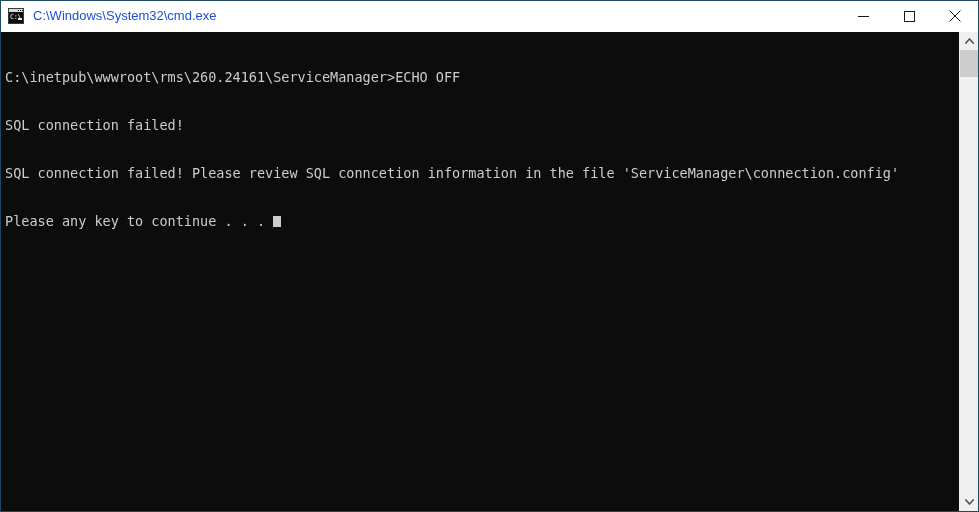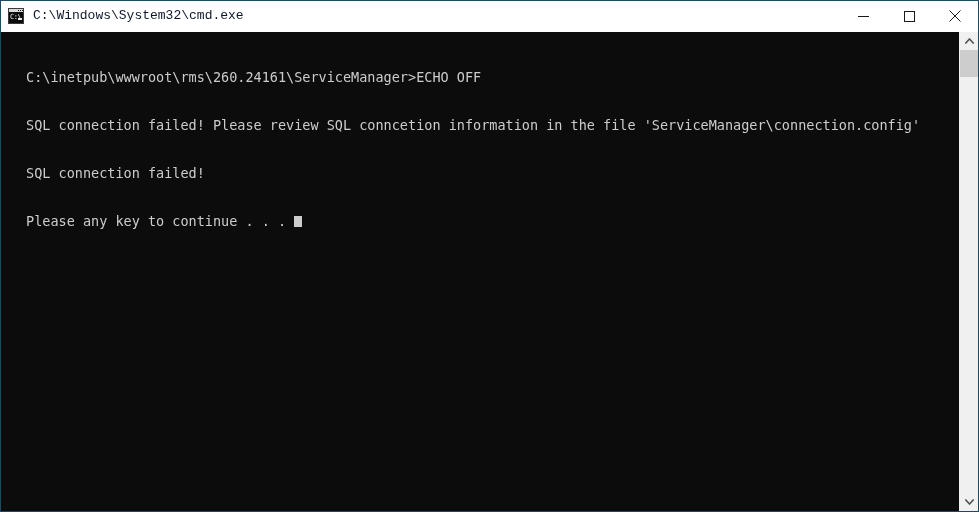--- a/index.html
+++ b/index.html
@@ -82,24 +82,24 @@
   #app-icon .icon-caret {
     position: absolute;
     left: 9px;
     top: 9px;
     width: 4px;
     height: 2px;
     background: #e6e6e6;
   }
   #title-text {
     margin-left: 9px;
-    font-family: Liberation Mono, monospace;
+    font-family: Liberation Sans, sans-serif;
     font-size: 13px;
     line-height: 16px;
-    color: #0f172a;
+    color: #1d4ed8;
     white-space: nowrap;
     overflow: hidden;
     text-overflow: ellipsis;
   }
 
   #window-controls {
     display: flex;
     align-items: stretch;
     height: 30px;
     flex: 0 0 auto;
@@ -117,21 +117,20 @@
   }
   .win-btn svg { display: block; }
 
   
   #body-area {
     flex: 1 1 auto;
     display: flex;
     position: relative;
     background: #0c0c0c;
     overflow: hidden;
-    margin-left: 21px;
   }
   #console {
     flex: 1 1 auto;
     background: #0c0c0c;
     padding: 5px 0 0 4px;
     overflow: hidden;
     position: relative;
   }
   #console-lines {
     font-family: "DejaVu Sans Mono", monospace;
@@ -223,22 +222,22 @@
         </svg>
       </button>
     </div>
   </div>
 
   <div id="body-area">
 
     <div id="console">
       <div id="console-lines">
         <div class="console-line">C:\inetpub\wwwroot\rms\260.24161\ServiceManager&gt;ECHO OFF</div>
+        <div class="console-line">SQL connection failed!</div>
         <div class="console-line">SQL connection failed! Please review SQL conncetion information in the file 'ServiceManager\connection.config'</div>
-        <div class="console-line">SQL connection failed!</div>
         <div class="console-line"><span>Please any key to continue . . .</span><span id="cursor-block"></span></div>
       </div>
     </div>
 
     <div id="scrollbar">
       <div class="sb-arrow">
         <svg width="9" height="6" viewBox="0 0 9 6" aria-hidden="true">
           <path d="M0.8 5 L4.5 1 L8.2 5" stroke="#505050" stroke-width="1.6" fill="none" stroke-linecap="square"></path>
         </svg>
       </div>

